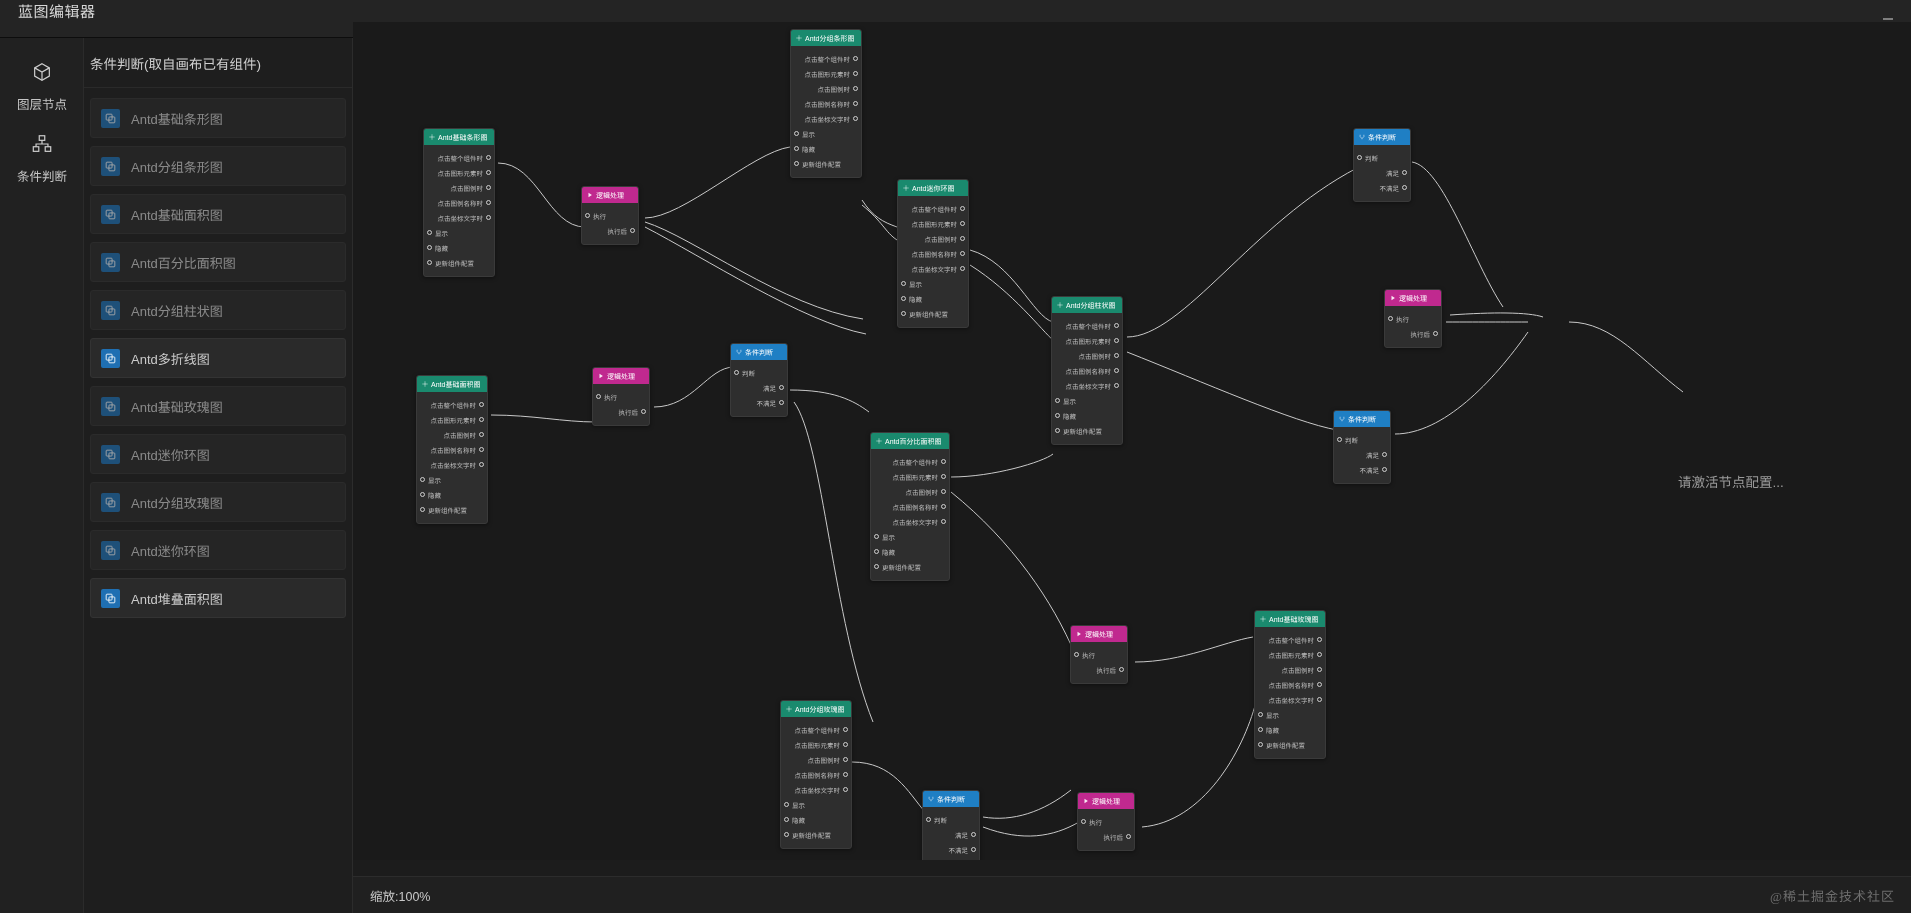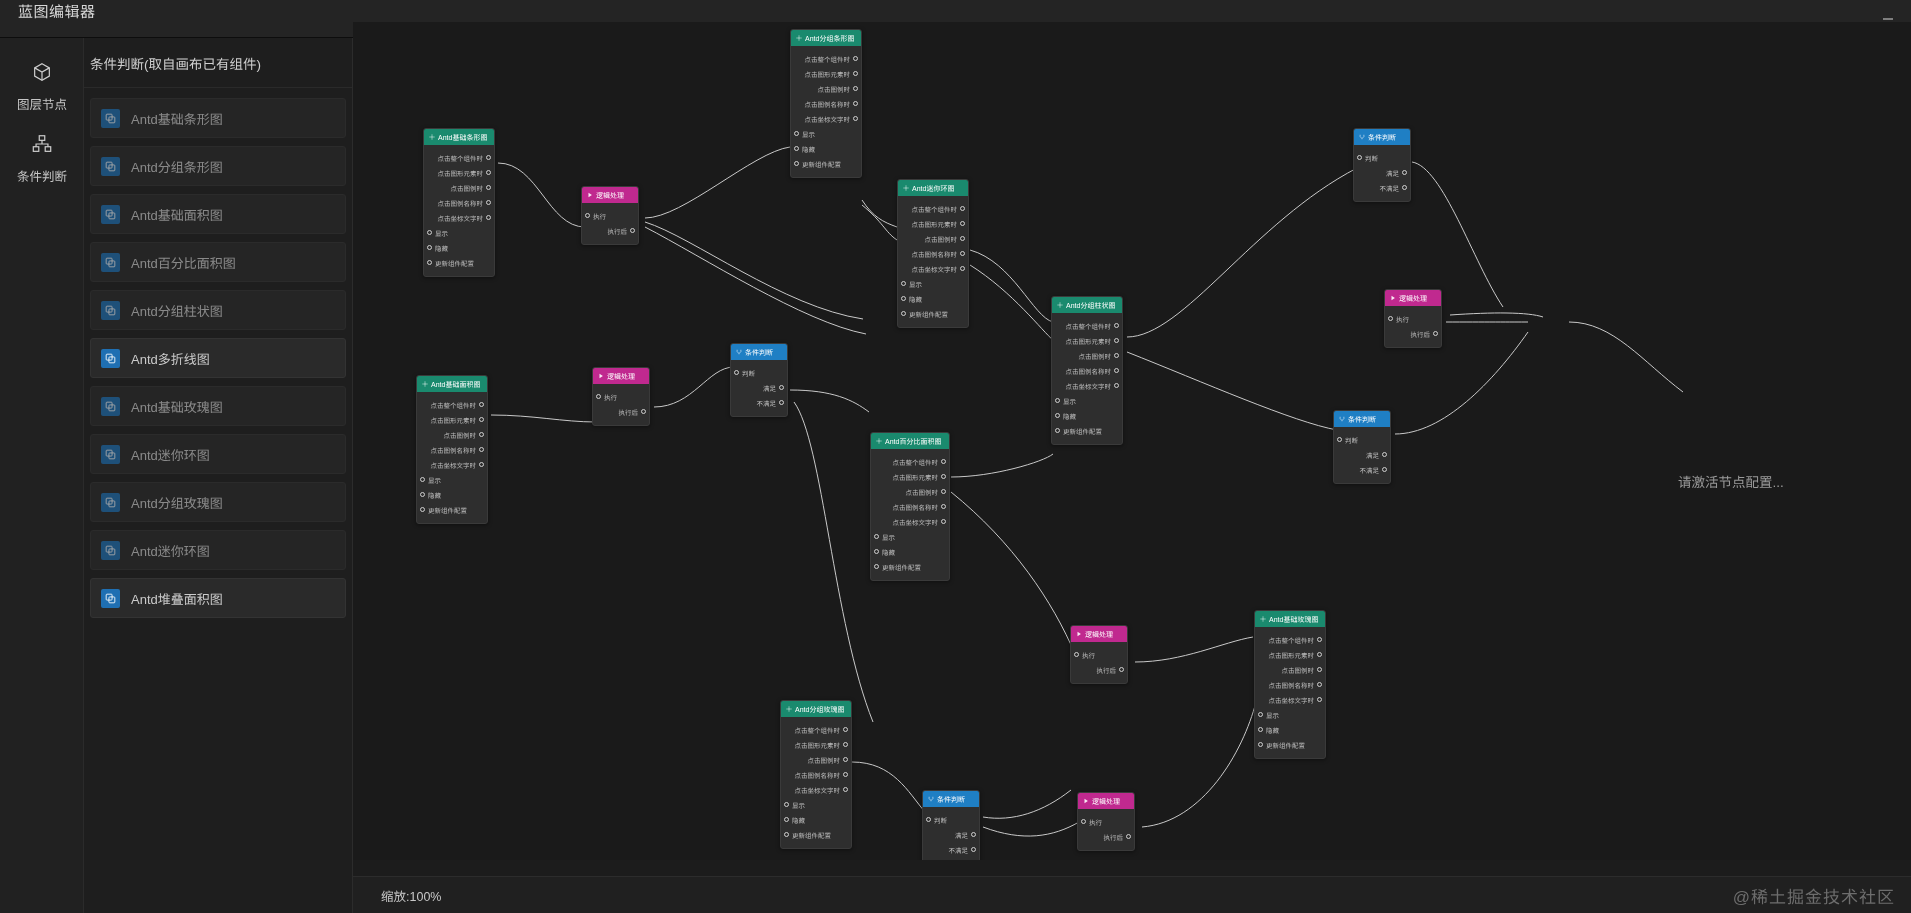--- a/index.html
+++ b/index.html
@@ -136,22 +136,22 @@
   .row.out .port { right: 3px; }
 
   
   .footer {
     position: absolute; left: 353px; bottom: 0;
     width: 1558px; height: 37px;
     background: #202020;
     border-top: 1px solid #2c2c2c;
     display: flex; align-items: center;
   }
-  .footer .zoom-label { margin-left: 28px; font-size: 12.5px; color: #c8c8c8; }
-  .footer .watermark { margin-left: auto; margin-right: 16px; font-size: 17px; color: #6d6d6d; letter-spacing: 1px; }
+  .footer .zoom-label { margin-left: 17px; font-size: 12.5px; color: #c8c8c8; }
+  .footer .watermark { margin-left: auto; margin-right: 16px; font-size: 13px; color: #6d6d6d; letter-spacing: 1px; font-family: Liberation Serif, serif; }
 </style>
 </head>
 <body>
 
 <div class="titlebar">
   <div class="app-title">蓝图编辑器</div>
   <div class="win-controls">
     <div class="win-btn">
       <svg width="14" height="14" viewBox="0 0 14 14">
           <path d="M2 7h10" stroke="#bbb" stroke-width="1.2"></path>

